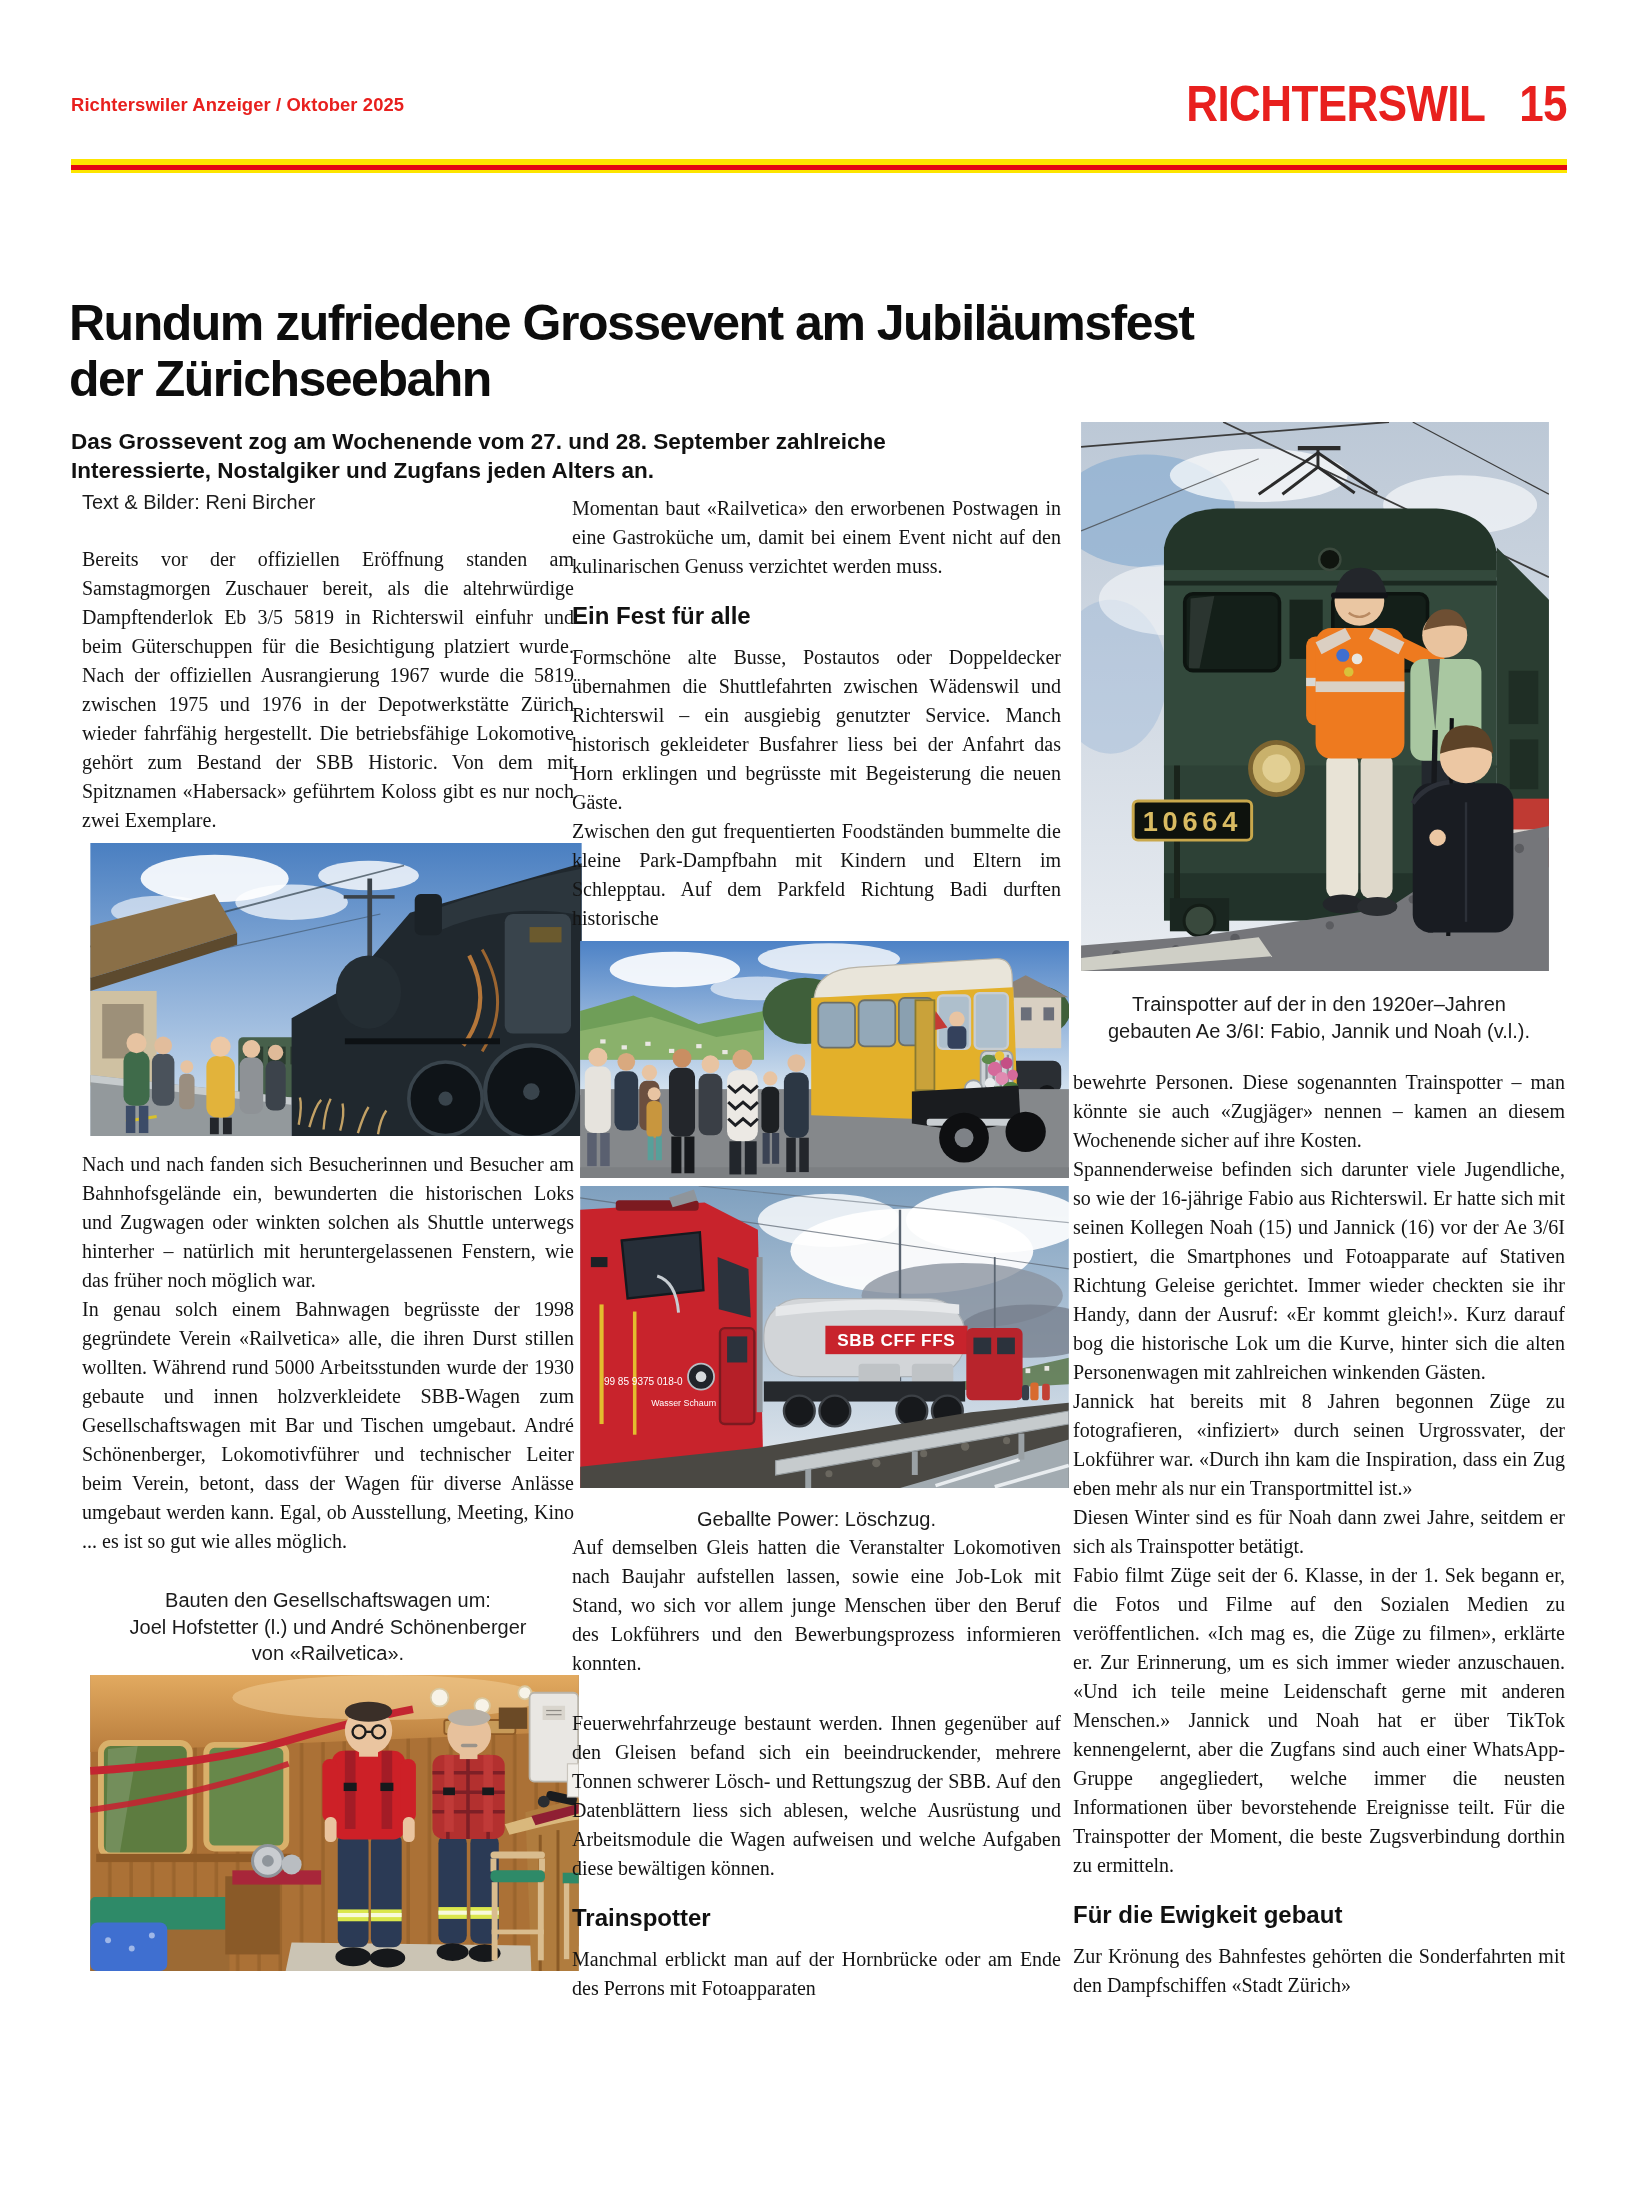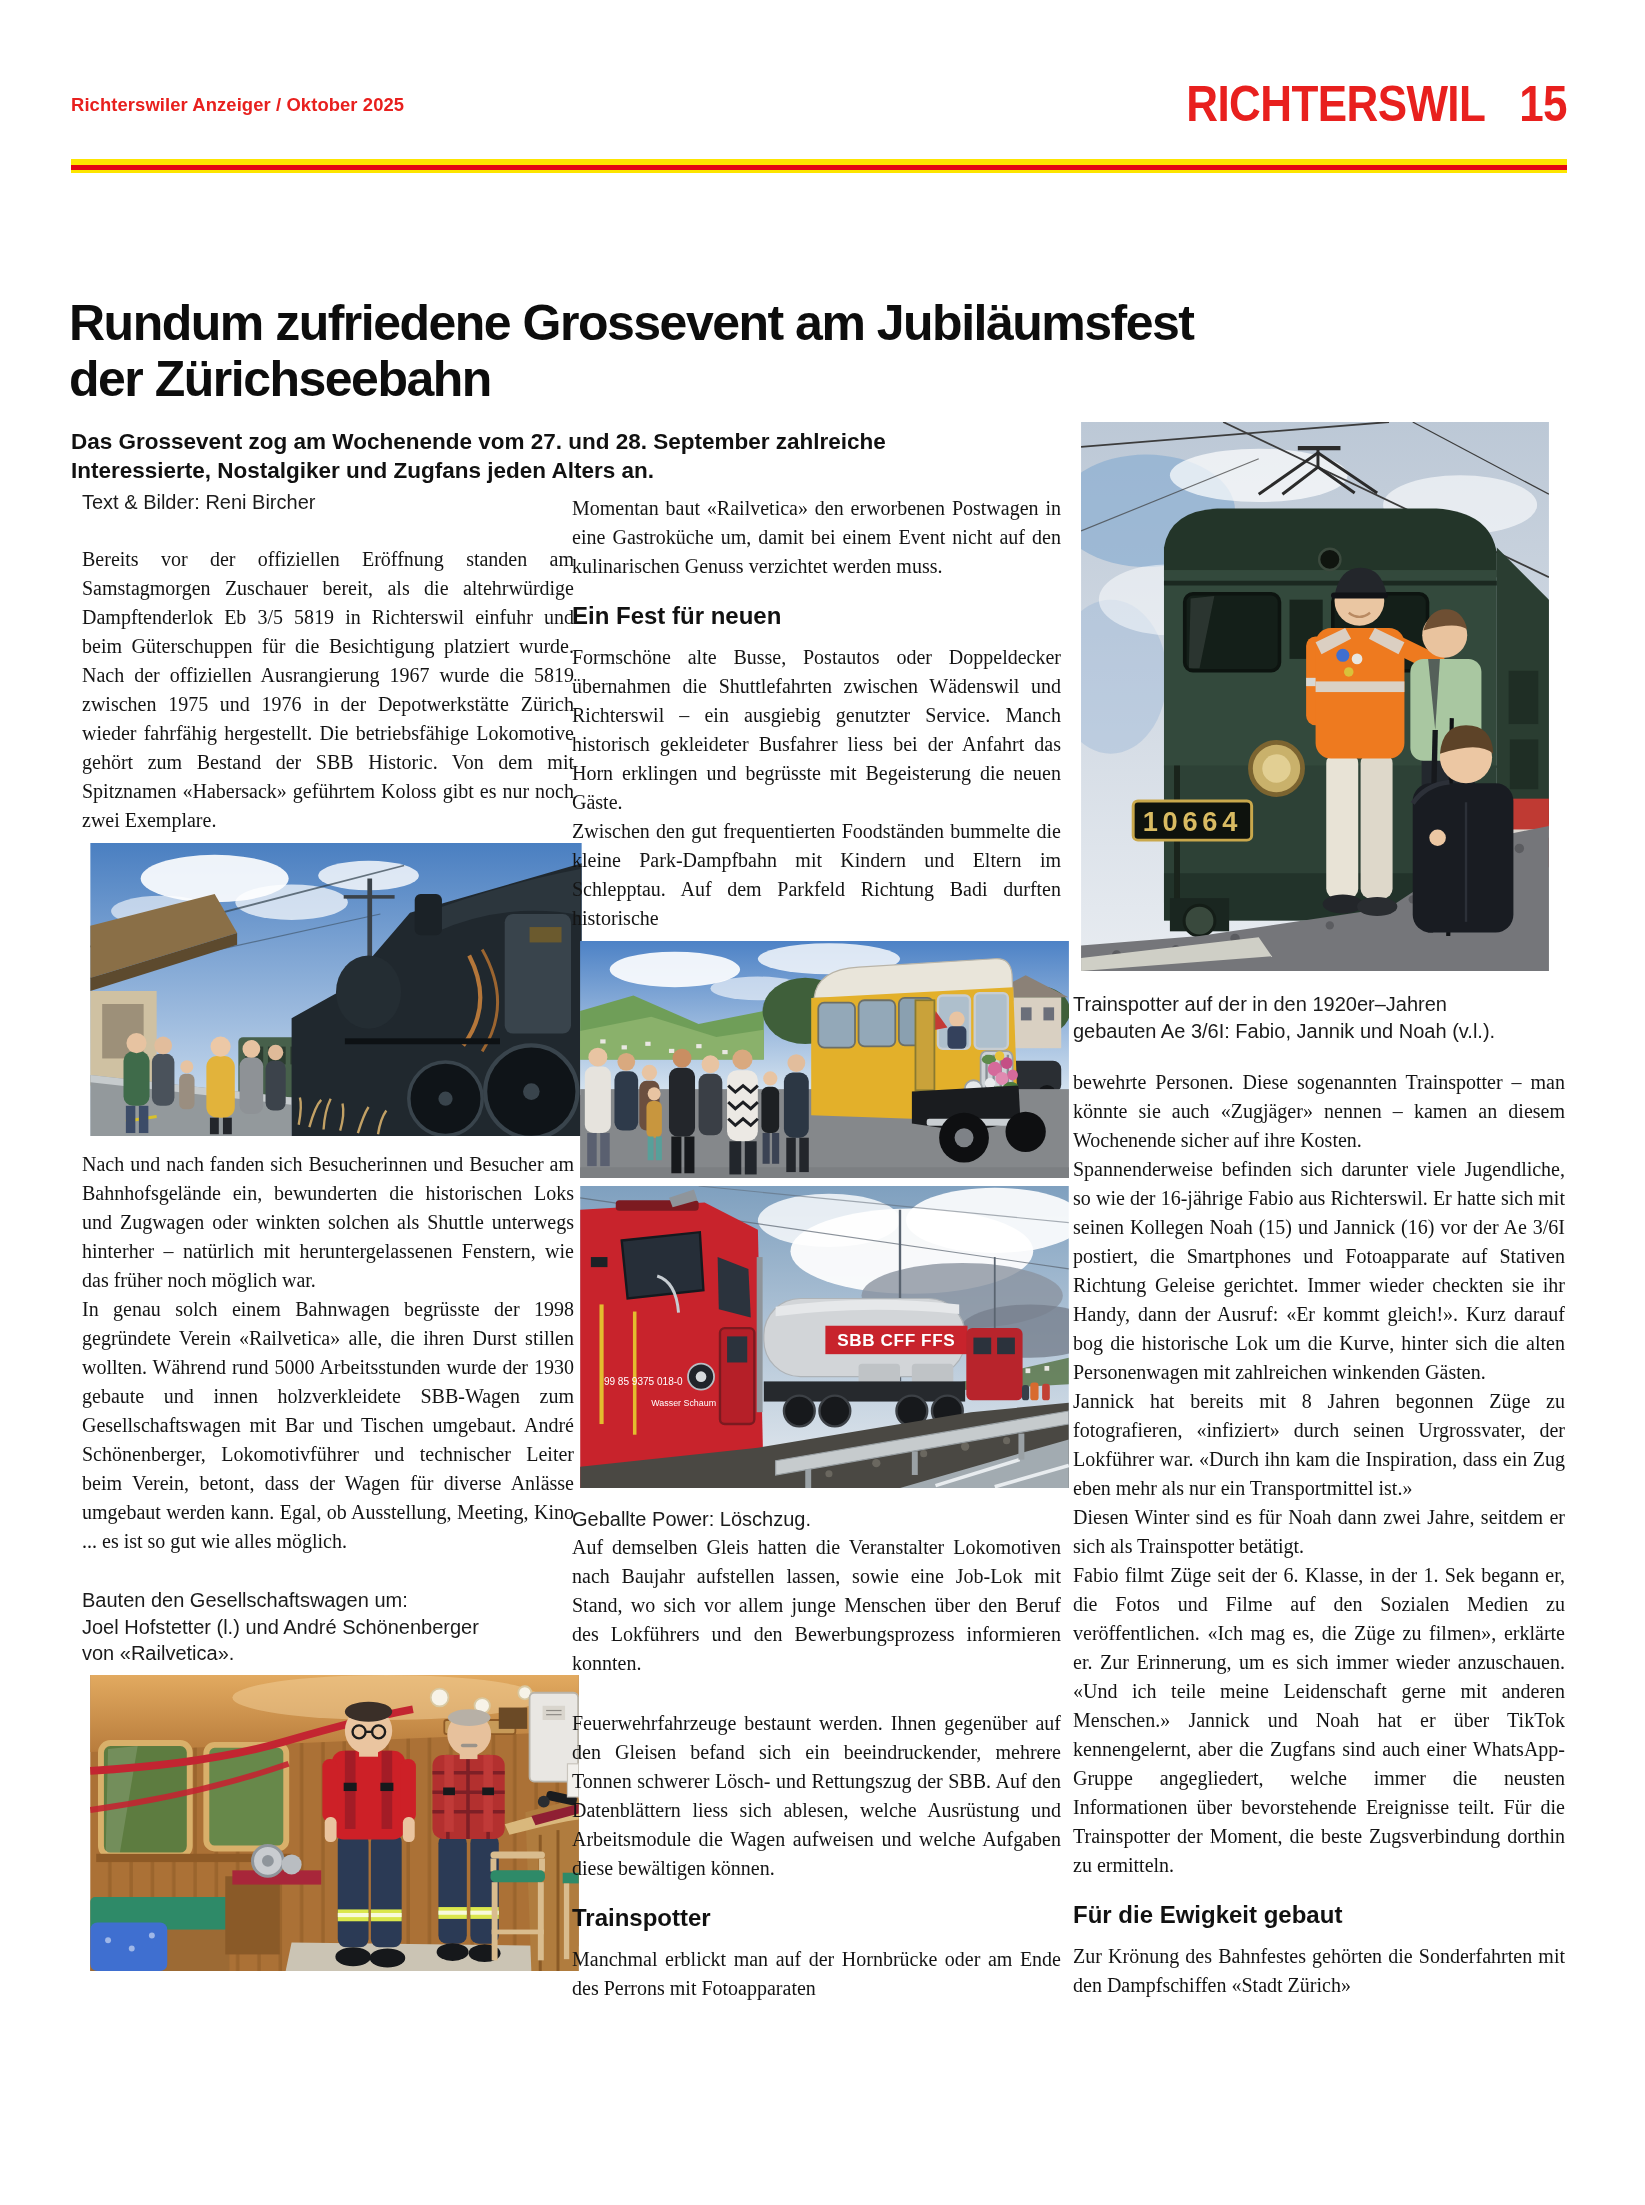--- a/index.html
+++ b/index.html
@@ -23,21 +23,21 @@
   
   .col{position:absolute;}
   .col1{left:82px;top:491px;width:492px;}
   .col2{left:572px;top:494px;width:489px;}
   .col3{left:1073px;top:414px;width:492px;}
   .byline{font-family:"Liberation Sans",sans-serif;font-size:20px;color:#1c1c1c;margin:0 0 31px 0;}
   .para{font-size:20px;line-height:29px;text-align:justify;margin:0;}
   .subhead{font-family:"Liberation Sans",sans-serif;font-weight:700;font-size:24px;color:#111;
         margin:21.3px 0 13px 0;}
   .caption{font-family:"Liberation Sans",sans-serif;font-size:20px;line-height:1.33;color:#1b1b1b;
-        margin:20px 0 0 0;white-space:pre-line;}
+        margin:20px 0 0 0;white-space:pre-line;text-align:center;}
   figure.photo{margin:8px;padding:0;line-height:0;}
   .mt16{margin-top:9.5px;}.mt24{margin-top:14px;}.mt30{margin-top:18px;}
   .mt40{margin-top:24px;}.mt52{margin-top:31px;}.mt56{margin-top:33px;}
   svg{display:block;}
   svg text{font-family:"Liberation Sans",sans-serif;}
 </style>
 </head>
 <body>
 
 <div class="page">
@@ -275,21 +275,21 @@
           <rect x="678" y="430" width="88" height="8" fill="#d9bc8e"></rect>
           <rect x="798" y="334" width="27" height="18" fill="#2e8a68"></rect>
           <rect x="800" y="352" width="9" height="128" fill="#d9bc8e"></rect>
         </g>
       </svg>
     </figure>
   </div>
 
   <div class="col col2">
     <p class="para">Momentan baut «Railvetica» den erworbenen Postwagen in eine Gastroküche um, damit bei einem Event nicht auf den kulinarischen Genuss verzichtet werden muss.</p>
-    <h3 class="subhead">Ein Fest für neuen</h3>
+    <h3 class="subhead">Ein Fest für alle</h3>
     <p class="para">Formschöne alte Busse, Postautos oder Doppeldecker übernahmen die Shuttlefahrten zwischen Wädenswil und Richterswil – ein ausgiebig genutzter Service. Manch historisch gekleideter Busfahrer liess bei der Anfahrt das Horn erklingen und begrüsste mit Begeisterung die neuen Gäste.</p>
     <p class="para">Zwischen den gut frequentierten Foodständen bummelte die kleine Park-Dampfbahn mit Kindern und Eltern im Schlepptau. Auf dem Parkfeld Richtung Badi durften historische</p>
 
     <figure class="photo mt24">
       <svg viewBox="0 0 825 400" width="489" height="237">
         <defs>
           <linearGradient id="sky2" x1="0" y1="0" x2="0" y2="1">
             <stop offset="0" stop-color="#4d82c6"></stop>
               <stop offset="1" stop-color="#d8e5f0"></stop>
           </linearGradient>

